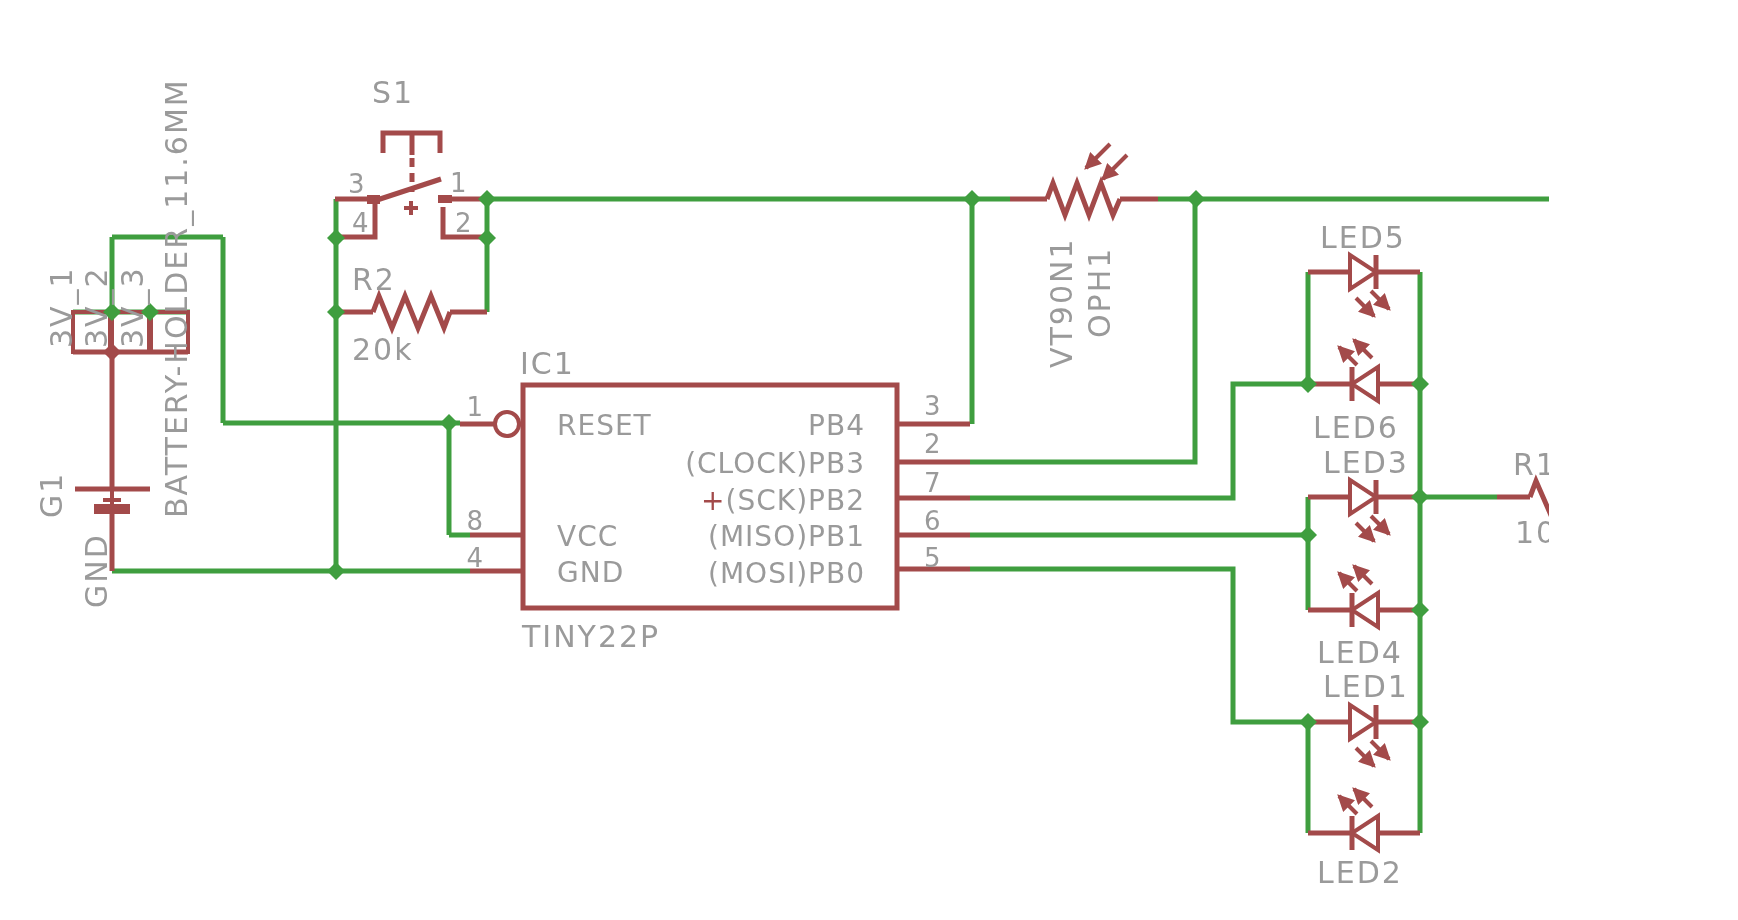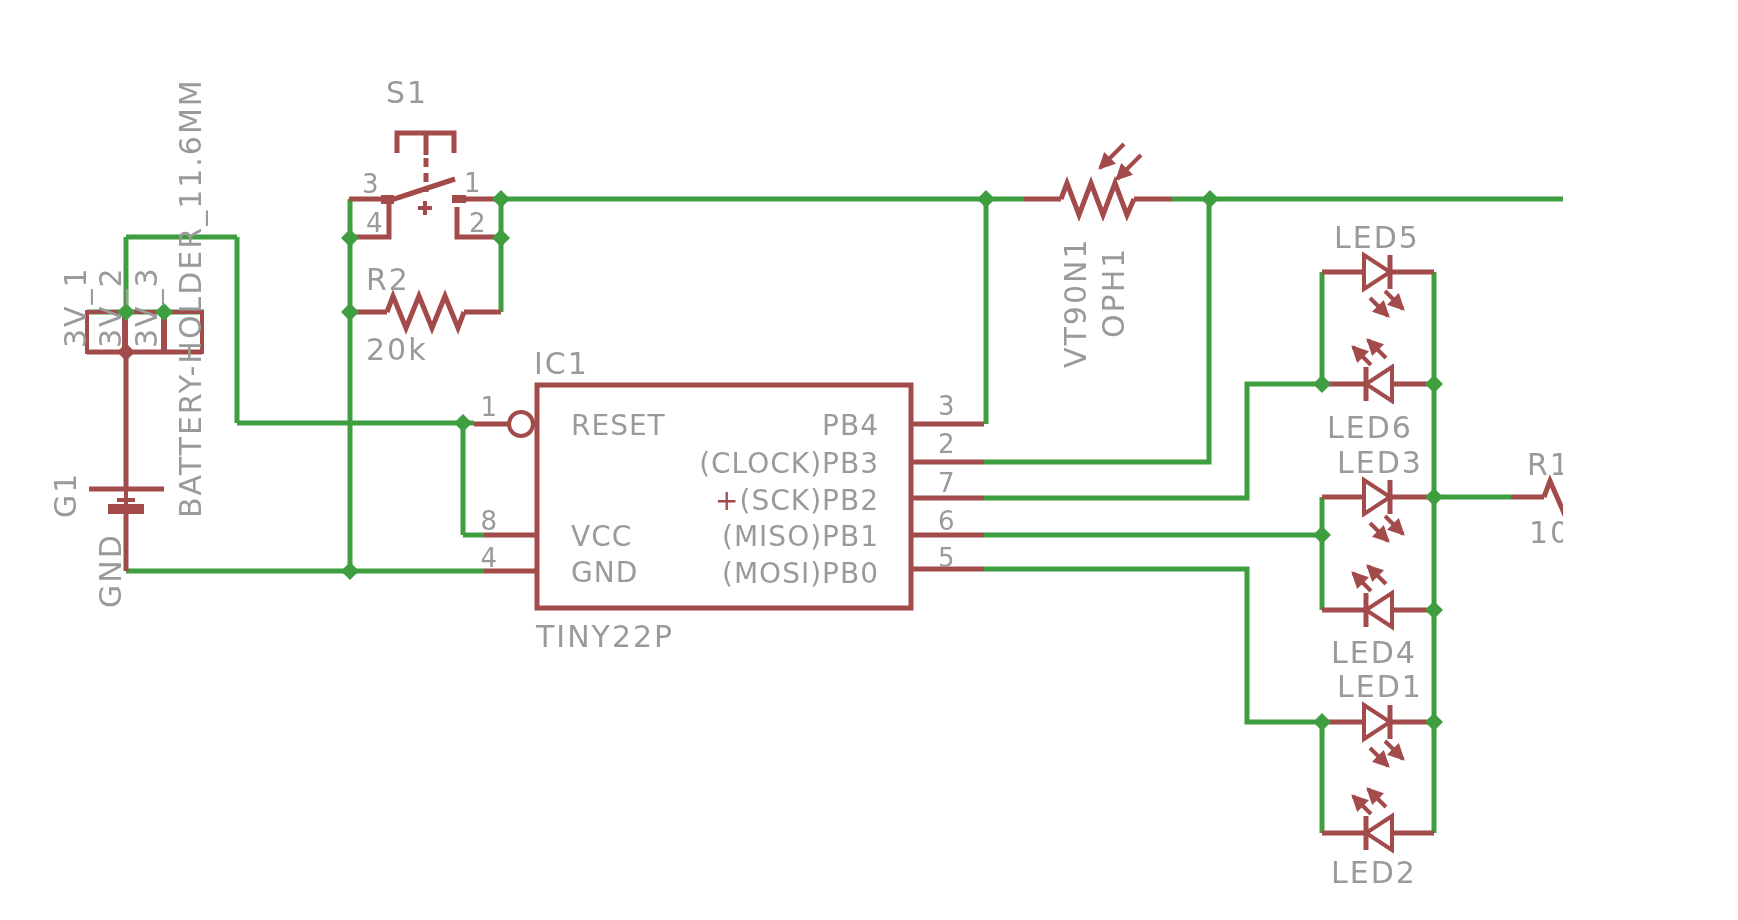--- a/index.html
+++ b/index.html
@@ -1,17 +1,17 @@
 <!DOCTYPE html>
 <html style="--wire: #3f9e3f; --part: #a34a4a; --label: #9a9a9a;"><head>
 <meta charset="utf-8">
 <style>
   :root{ --wire:#3f9e3f; --part:#a34a4a; --label:#9a9a9a; }
   html,body{margin:0;padding:0;background:#fff;}
-  .stage{width:1549px;height:920px;position:relative;background:#fff;overflow:hidden;padding-left:14px;}
+  .stage{width:1549px;height:920px;position:relative;background:#fff;overflow:hidden;}
   svg text{font-family:"DejaVu Sans",sans-serif;fill:var(--label);}
   .wire{stroke:var(--wire);stroke-width:5;fill:none;stroke-linecap:butt;}
   .comp{stroke:var(--part);stroke-width:5;fill:none;stroke-linecap:butt;}
   .comp-thin{stroke:var(--part);stroke-width:4;fill:none;}
   .comp-fill{fill:var(--part);stroke:none;}
   .jg{fill:var(--wire);stroke:none;}
   .jr{fill:var(--part);stroke:none;}
   .lbl{font-size:30px;letter-spacing:2px;}
   .lbl-s{font-size:26px;letter-spacing:1px;}
   .ic-t{font-size:28px;letter-spacing:1px;}

